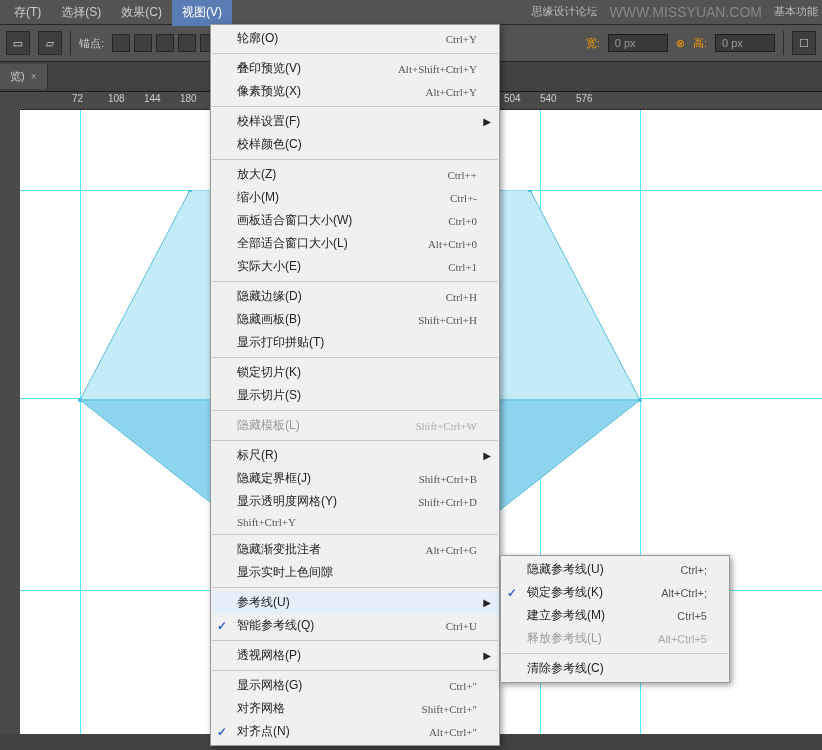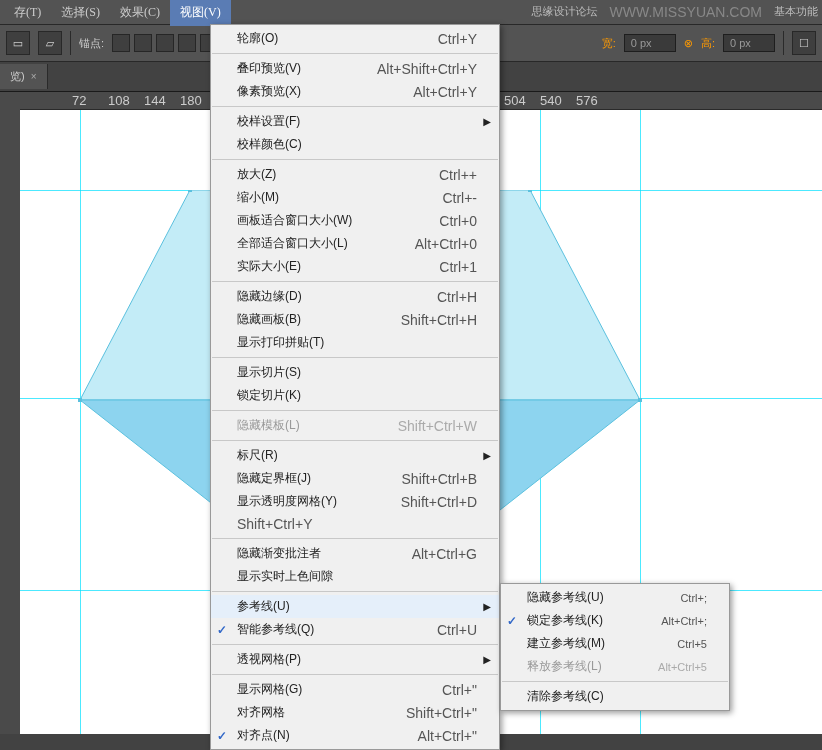--- a/index.html
+++ b/index.html
@@ -1,57 +1,57 @@
 <!DOCTYPE html>
 <html><head>
 <meta charset="utf-8">
 <style>
 * { margin: 0; padding: 0; box-sizing: border-box; font-family: "Microsoft YaHei", sans-serif; }
 body { background: #535353; overflow: hidden; width: 822px; height: 750px; position: relative; }
 
 .menubar { background: #535353; height: 24px; display: flex; align-items: center; padding: 0 4px; color: #ccc; font-size: 12px; }
-.menubar .menu-item { padding: 5px 10px; cursor: pointer; font-family: Liberation Serif, serif; }
+.menubar .menu-item { padding: 5px 10px; cursor: pointer; }
 .menubar .menu-item.active { background: #5a7cb4; color: #ffffff; }
 .menubar .right-text { margin-left: auto; display: flex; gap: 12px; color: #bbb; font-size: 11px; }
 
 .toolbar { background: #535353; height: 38px; border-top: 1px solid #282828; border-bottom: 1px solid #282828; display: flex; align-items: center; padding: 0 6px; gap: 8px; color: #ccc; font-size: 11px; }
 .toolbar .tool-icon { width: 24px; height: 24px; background: #3f3f3f; border: 1px solid #282828; display: inline-flex; align-items: center; justify-content: center; }
 .toolbar .label { color: #ccc; }
-.toolbar .field { background: #3a3a3a; border: 1px solid #1e1e1e; padding: 2px 6px; color: #999; width: 52px; font-size: 11px; }
+.toolbar .field { background: #3a3a3a; border: 1px solid #1e1e1e; padding: 2px 6px; color: #999; width: 60px; font-size: 11px; }
 .toolbar .orange { color: #ff9a00; }
 .toolbar .sep { width: 1px; height: 24px; background: #2a2a2a; }
 .toolbar .maodian-icons { display: flex; gap: 4px; }
 .toolbar .maodian-icons span { width: 18px; height: 18px; display: inline-block; background: #3f3f3f; border: 1px solid #262626; }
 
 .tabbar { background: #424242; height: 30px; display: flex; align-items: center; border-bottom: 1px solid #1a1a1a; }
 .tabbar .tab { background: #535353; color: #ccc; font-size: 11px; padding: 5px 10px; display: flex; align-items: center; gap: 6px; border-right: 1px solid #2a2a2a; }
 .tabbar .tab .close { color: #aaa; font-size: 10px; }
 
-.ruler-h { position: absolute; top: 92px; left: 20px; right: 0; height: 18px; background: #4a4a4a; border-bottom: 1px solid #2a2a2a; color: #ccc; font-size: 13px; overflow: hidden; }
+.ruler-h { position: absolute; top: 92px; left: 20px; right: 0; height: 18px; background: #4a4a4a; border-bottom: 1px solid #2a2a2a; color: #ccc; font-size: 10px; overflow: hidden; }
 .ruler-h .tick { position: absolute; top: 1px; }
 
 .canvas-area { position: absolute; top: 110px; left: 20px; right: 0; bottom: 0; background: #fff; }
 .guide-v { position: absolute; top: 0; bottom: 0; width: 1px; background: #00e0ff; opacity: 0.7; }
 .guide-h { position: absolute; left: 0; right: 0; height: 1px; background: #00e0ff; opacity: 0.7; }
 
 .diamond { position: absolute; left: 40px; top: 80px; }
 .diamond svg { display: block; }
 
 .dropdown { position: absolute; top: 24px; left: 210px; width: 290px; background: #f0f0f0; border: 1px solid #999; box-shadow: 2px 2px 6px rgba(0,0,0,0.4); font-size: 12px; color: #222; z-index: 100; padding: 2px 0; }
 .dropdown .item { display: flex; align-items: center; padding: 3px 22px 3px 26px; position: relative; cursor: default; }
 .dropdown .item.highlighted { background: #e5effa; }
 .dropdown .item.disabled { color: #999; }
 .dropdown .item .check { position: absolute; left: 6px; color: #3268c8; font-weight: bold; }
 .dropdown .item .label { flex: 1; }
-.dropdown .item .shortcut { color: #555; font-size: 14px; }
+.dropdown .item .shortcut { color: #555; font-size: 11px; font-family: Liberation Serif, serif; }
 .dropdown .item.disabled .shortcut { color: #aaa; }
 .dropdown .item .arrow { position: absolute; right: 8px; color: #222; font-size: 10px; }
 .dropdown .sep { height: 1px; background: #c8c8c8; margin: 3px 1px; }
 
-.submenu { position: absolute; top: 583px; left: 500px; width: 230px; background: #f0f0f0; border: 1px solid #999; box-shadow: 2px 2px 6px rgba(0,0,0,0.4); font-size: 12px; color: #222; z-index: 101; padding: 2px 0; }
+.submenu { position: absolute; top: 555px; left: 500px; width: 230px; background: #f0f0f0; border: 1px solid #999; box-shadow: 2px 2px 6px rgba(0,0,0,0.4); font-size: 12px; color: #222; z-index: 101; padding: 2px 0; }
 .submenu .item { display: flex; align-items: center; padding: 3px 22px 3px 26px; position: relative; }
 .submenu .item.disabled { color: #999; }
 .submenu .item .check { position: absolute; left: 6px; color: #3268c8; font-weight: bold; }
 .submenu .item .label { flex: 1; }
 .submenu .item .shortcut { color: #555; font-size: 11px; }
 .submenu .item.disabled .shortcut { color: #aaa; }
 .submenu .sep { height: 1px; background: #c8c8c8; margin: 3px 1px; }
 
 .dark-bottom { position: absolute; left: 0; right: 0; bottom: 0; height: 16px; background: #424242; }
 .dark-left { position: absolute; left: 0; top: 92px; bottom: 0; width: 20px; background: #4a4a4a; }
@@ -189,24 +189,24 @@
     </div>
     <div class="item">
       <span class="label">隐藏画板(B)</span>
       <span class="shortcut">Shift+Ctrl+H</span>
     </div>
     <div class="item">
       <span class="label">显示打印拼贴(T)</span>
     </div>
     <div class="sep"></div>
     <div class="item">
+      <span class="label">锁定切片(K)</span>
+    </div>
+    <div class="item">
       <span class="label">显示切片(S)</span>
-    </div>
-    <div class="item">
-      <span class="label">锁定切片(K)</span>
     </div>
     <div class="sep"></div>
     <div class="item disabled">
       <span class="label">隐藏模板(L)</span>
       <span class="shortcut">Shift+Ctrl+W</span>
     </div>
     <div class="sep"></div>
     <div class="item">
       <span class="label">标尺(R)</span>
       <span class="arrow">▶</span>

